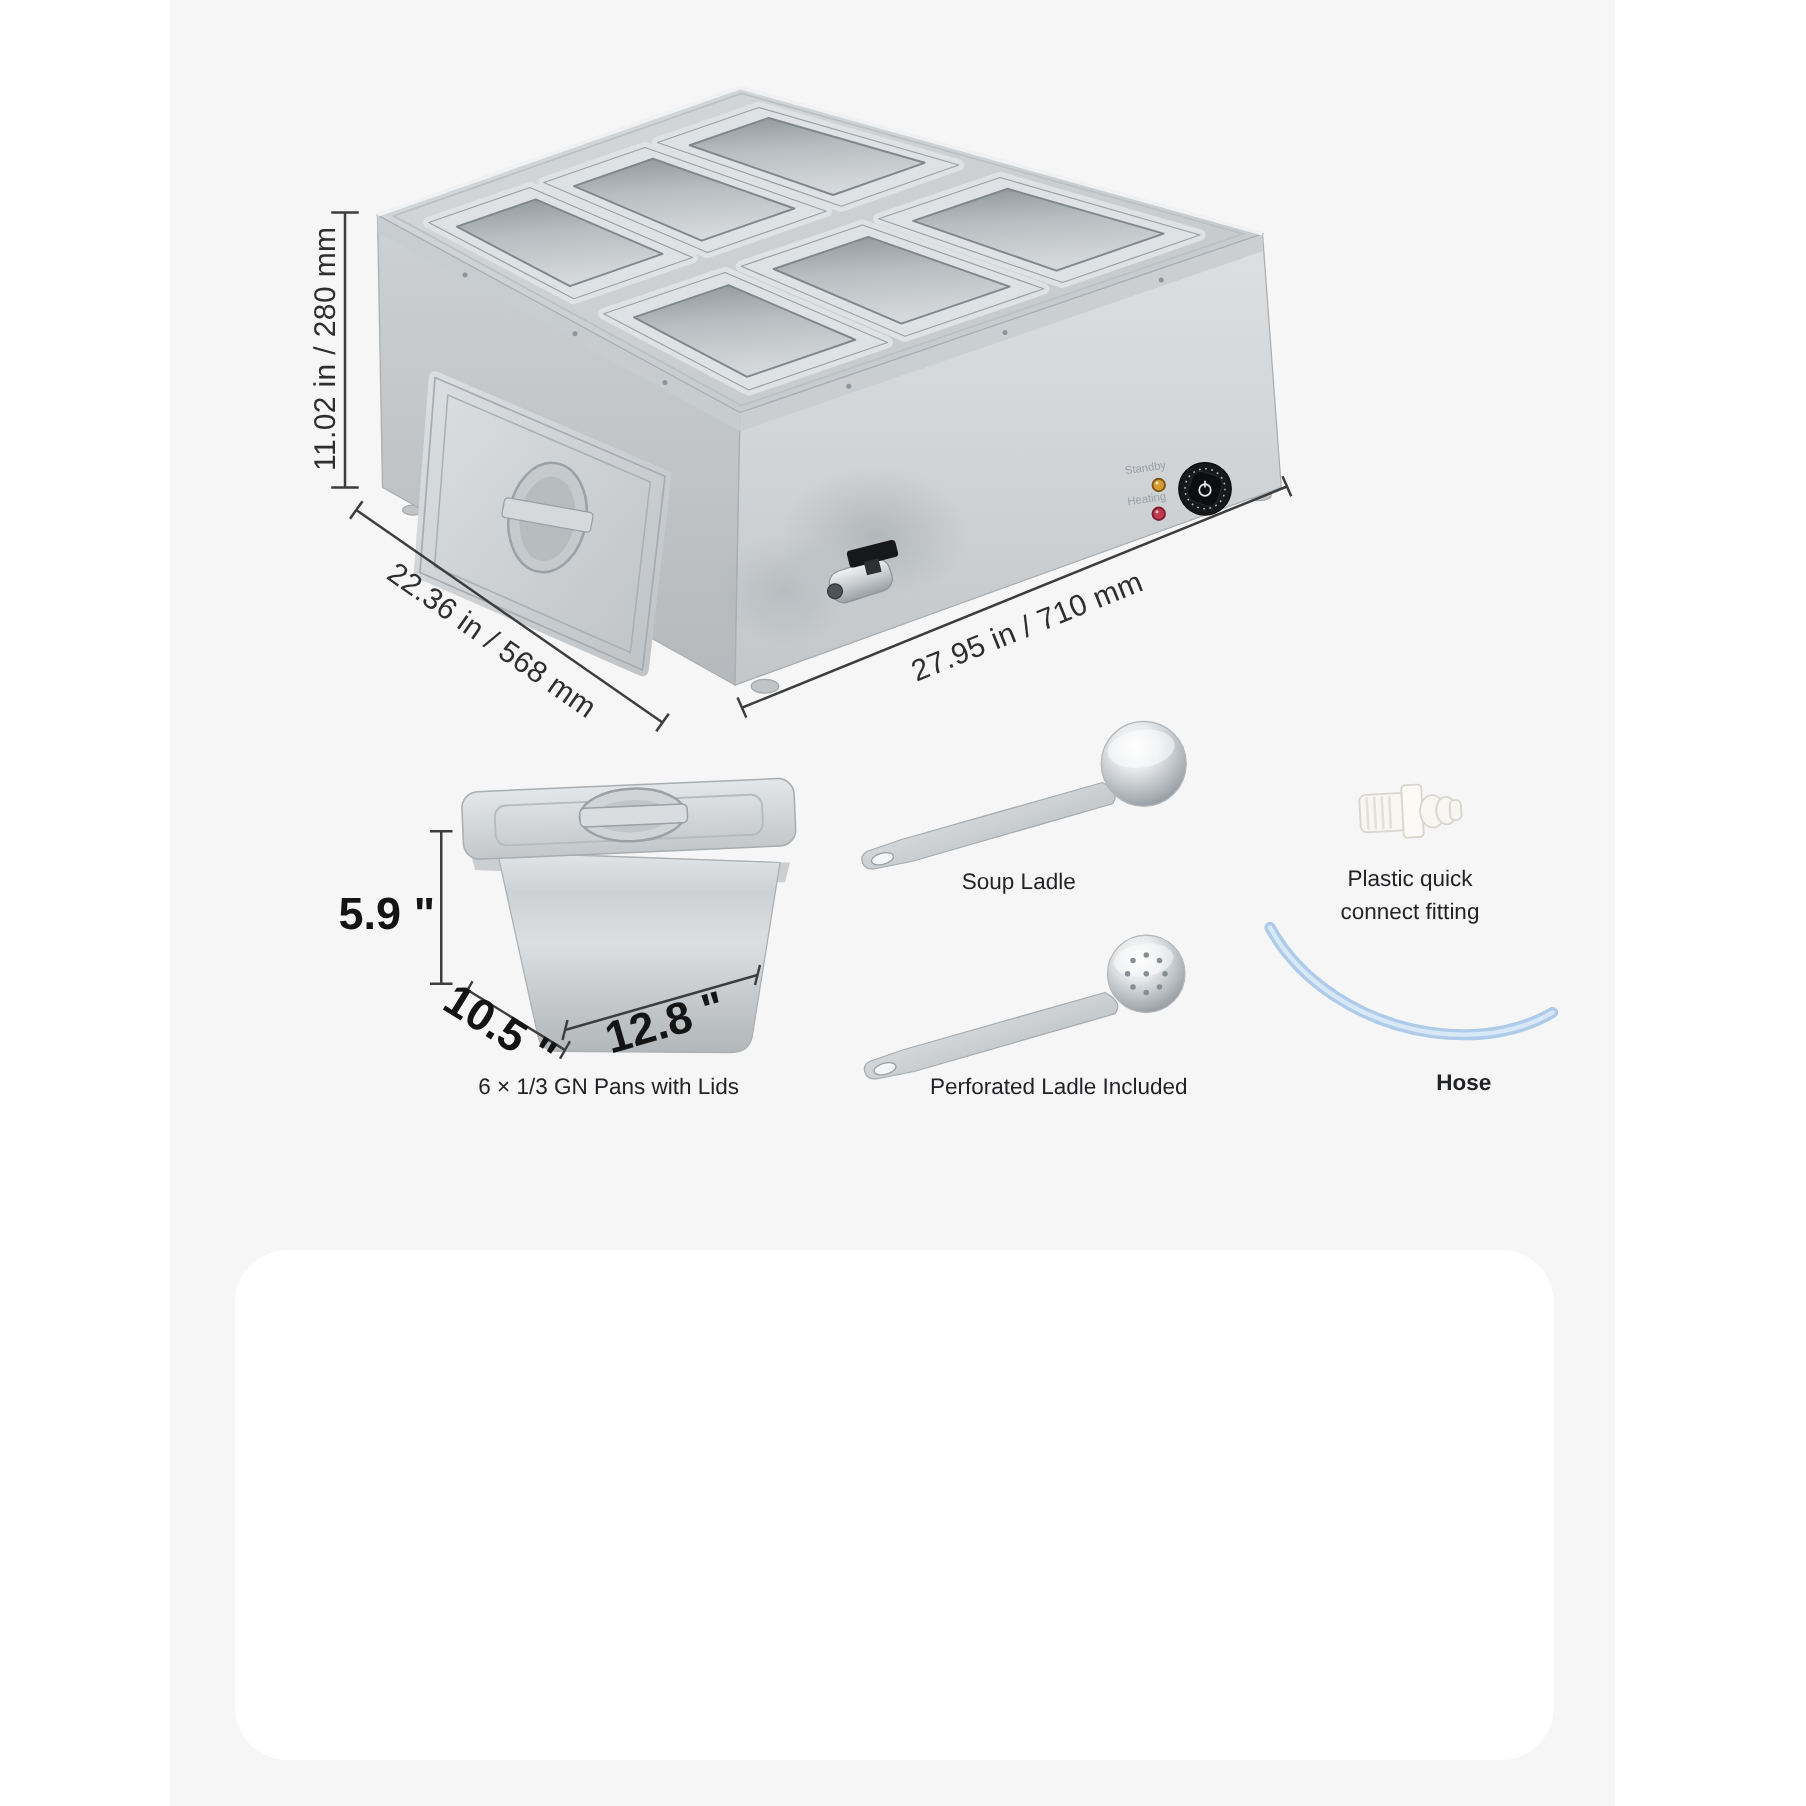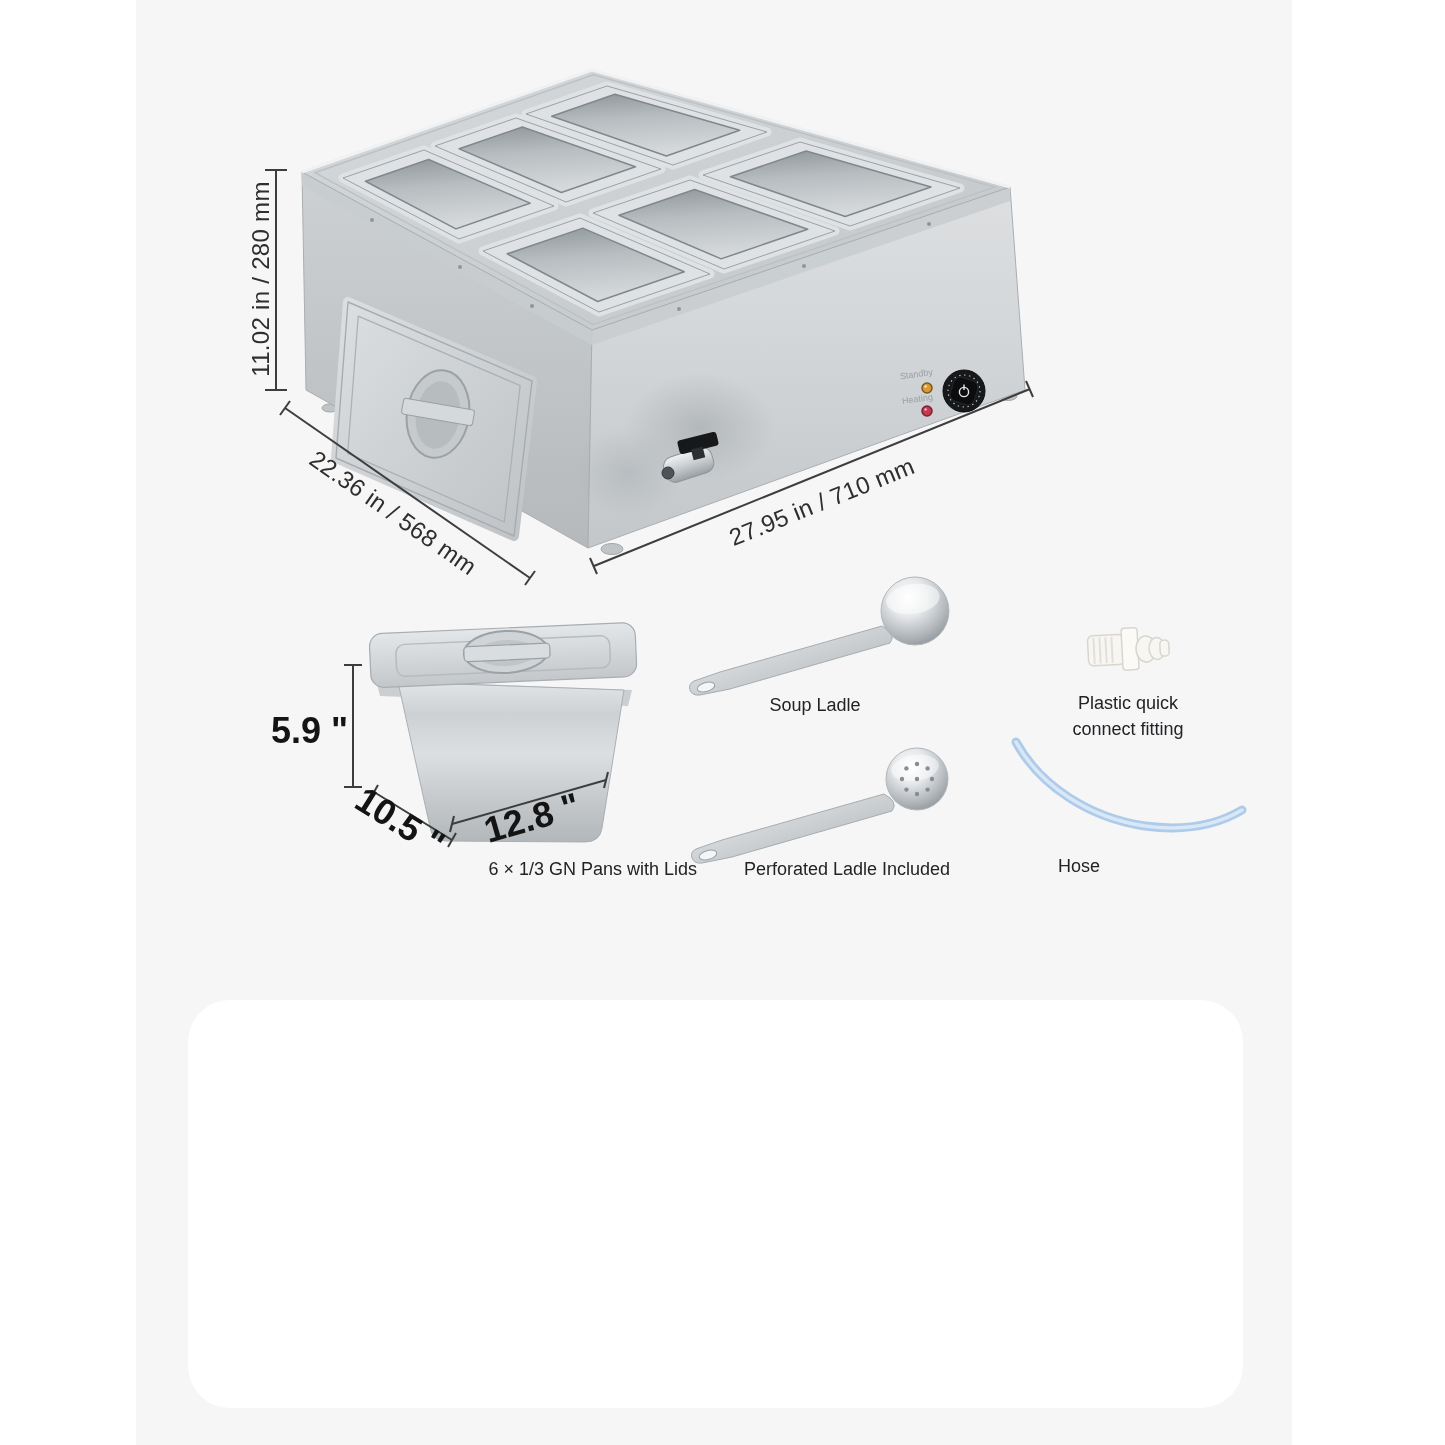--- a/index.html
+++ b/index.html
@@ -263,26 +263,26 @@
 <div class="txt dim rot" style="left:131px;top:265px;width:260px;transform:rotate(-90deg);">11.02 in / 280 mm</div>
 <div class="txt dim rot" style="left:263px;top:499px;width:260px;transform:rotate(35deg);">22.36 in / 568 mm</div>
 <div class="txt dim rot" style="left:692px;top:488px;width:260px;transform:rotate(-22deg);">27.95 in / 710 mm</div>
 
 <div class="txt tiny" style="left:873px;top:371px;width:60px;">Standby</div>
 <div class="txt tiny" style="left:873px;top:396px;width:60px;">Heating</div>
 
 <div class="txt bigdim" style="left:198px;top:709px;width:150px;text-align:right;">5.9 "</div>
 <div class="txt bigdim rot" style="left:320px;top:800px;width:160px;text-align:center;transform:rotate(32deg);">10.5 "</div>
 <div class="txt bigdim rot" style="left:452px;top:796px;width:160px;text-align:center;transform:rotate(-16deg);">12.8 "</div>
-<div class="txt cap" style="left:277px;top:856px;width:420px;text-align:right;">6 × 1/3 GN Pans with Lids</div>
+<div class="txt cap" style="left:277px;top:856px;width:420px;">6 × 1/3 GN Pans with Lids</div>
 
 <div class="txt cap" style="left:665px;top:692px;width:300px;">Soup Ladle</div>
 <div class="txt cap" style="left:627px;top:856px;width:440px;">Perforated Ladle Included</div>
 
 <div class="txt cap" style="left:1008px;top:690px;width:240px;">
   <span style="display:block;">Plastic quick</span>
   <span style="display:block;">connect fitting</span>
 </div>
-<div class="txt cap" style="left:979px;top:853px;width:200px;">Hose</div>
+<div class="txt cap" style="left:1071px;top:853px;width:200px;font-weight:bold;">Hose</div>
 
 <div class="spec-card">
   
 </div>
 
 </body></html>

